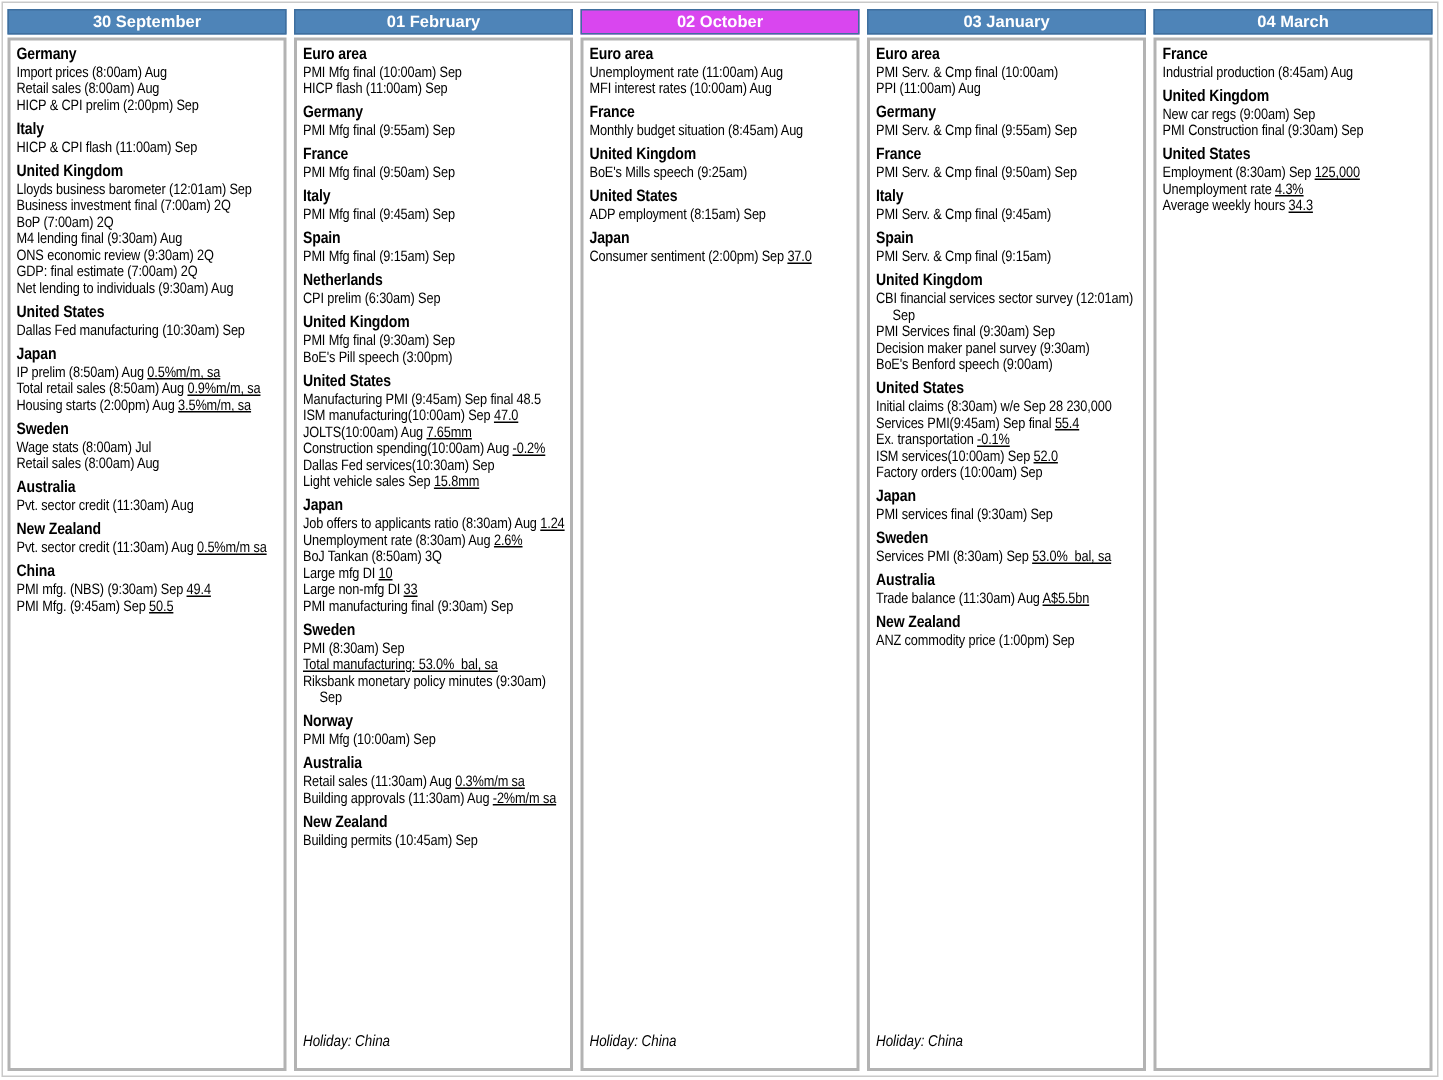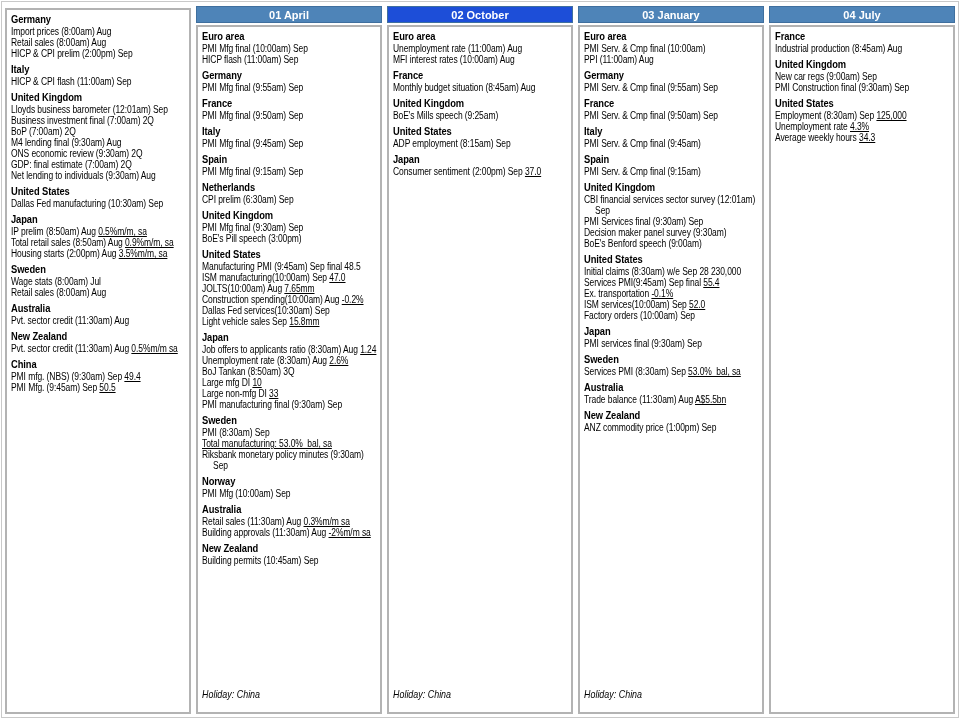--- a/index.html
+++ b/index.html
@@ -86,20 +86,21 @@
     line-height:11px;
   }
 </style>
 </head>
 <body>
 
 <div class="page">
   <div class="frame">
     <div class="board">
         <div class="col">
+          <div class="col-head" style="background: rgb(78, 132, 184); border-color: rgb(63, 111, 158); color: rgb(255, 255, 255);">30 September</div>
           <div class="col-body" style="border-color: rgb(179, 179, 179);">
             <div class="condense">
               <div class="section">
                 <div class="country">Germany</div>
                 <div class="event">Import prices (8:00am) Aug</div>
                 <div class="event">Retail sales (8:00am) Aug</div>
                 <div class="event">HICP &amp; CPI prelim (2:00pm) Sep</div>
               </div>
               <div class="section">
                 <div class="country">Italy</div>
@@ -140,21 +141,21 @@
               </div>
               <div class="section">
                 <div class="country">China</div>
                 <div class="event">PMI mfg. (NBS) (9:30am) Sep <span class="u">49.4</span></div>
                 <div class="event">PMI Mfg. (9:45am) Sep <span class="u">50.5</span></div>
               </div>
             </div>
           </div>
         </div>
         <div class="col">
-          <div class="col-head" style="background: rgb(78, 132, 184); border-color: rgb(63, 111, 158); color: rgb(255, 255, 255);">01 April</div>
+          <div class="col-head" style="background: rgb(78, 132, 184); border-color: rgb(63, 111, 158); color: rgb(255, 255, 255);">01 February</div>
           <div class="col-body" style="border-color: rgb(179, 179, 179);">
             <div class="condense">
               <div class="section">
                 <div class="country">Euro area</div>
                 <div class="event">PMI Mfg final (10:00am) Sep</div>
                 <div class="event">HICP flash (11:00am) Sep</div>
               </div>
               <div class="section">
                 <div class="country">Germany</div>
                 <div class="event">PMI Mfg final (9:55am) Sep</div>
@@ -215,21 +216,21 @@
               </div>
               <div class="section">
                 <div class="country">New Zealand</div>
                 <div class="event">Building permits (10:45am) Sep</div>
               </div>
               <div class="holiday">Holiday: China</div>
             </div>
           </div>
         </div>
         <div class="col">
-          <div class="col-head" style="background: #1d4ed8; border-color: rgb(63, 111, 158); color: rgb(255, 255, 255);">02 October</div>
+          <div class="col-head" style="background: #d946ef; border-color: rgb(63, 111, 158); color: rgb(255, 255, 255);">02 October</div>
           <div class="col-body" style="border-color: rgb(179, 179, 179);">
             <div class="condense">
               <div class="section">
                 <div class="country">Euro area</div>
                 <div class="event">Unemployment rate (11:00am) Aug</div>
                 <div class="event">MFI interest rates (10:00am) Aug</div>
               </div>
               <div class="section">
                 <div class="country">France</div>
                 <div class="event">Monthly budget situation (8:45am) Aug</div>
@@ -304,21 +305,21 @@
               </div>
               <div class="section">
                 <div class="country">New Zealand</div>
                 <div class="event">ANZ commodity price (1:00pm) Sep</div>
               </div>
               <div class="holiday">Holiday: China</div>
             </div>
           </div>
         </div>
         <div class="col">
-          <div class="col-head" style="background: rgb(78, 132, 184); border-color: rgb(63, 111, 158); color: rgb(255, 255, 255);">04 July</div>
+          <div class="col-head" style="background: rgb(78, 132, 184); border-color: rgb(63, 111, 158); color: rgb(255, 255, 255);">04 March</div>
           <div class="col-body" style="border-color: rgb(179, 179, 179);">
             <div class="condense">
               <div class="section">
                 <div class="country">France</div>
                 <div class="event">Industrial production (8:45am) Aug</div>
               </div>
               <div class="section">
                 <div class="country">United Kingdom</div>
                 <div class="event">New car regs (9:00am) Sep</div>
                 <div class="event">PMI Construction final (9:30am) Sep</div>

